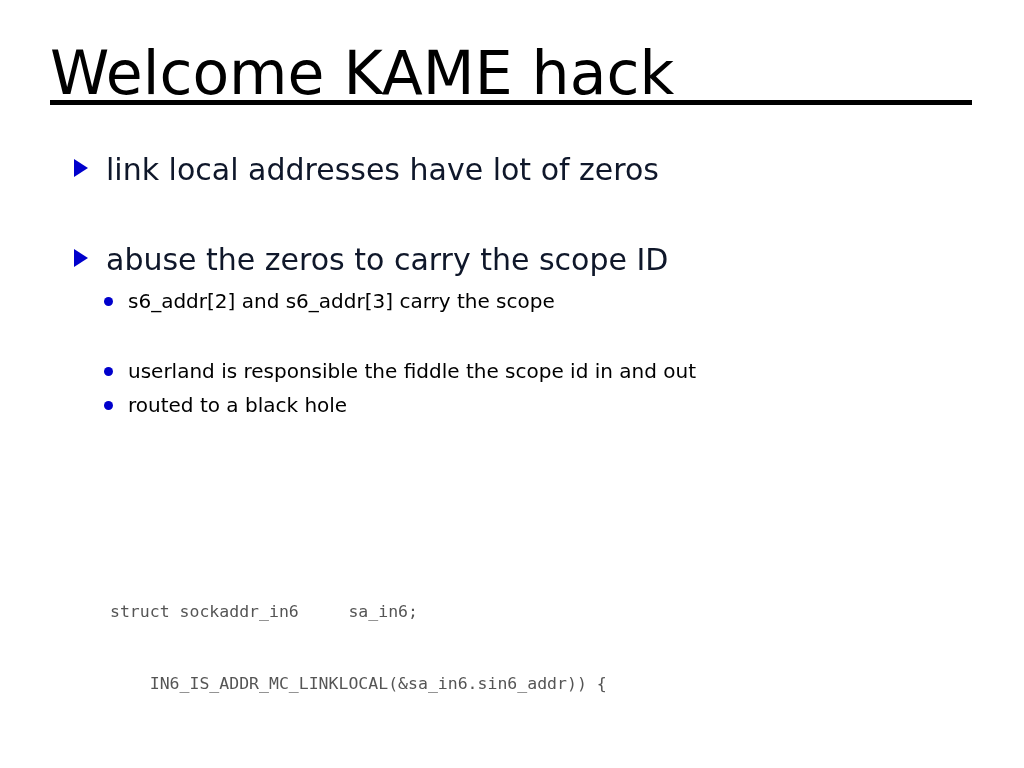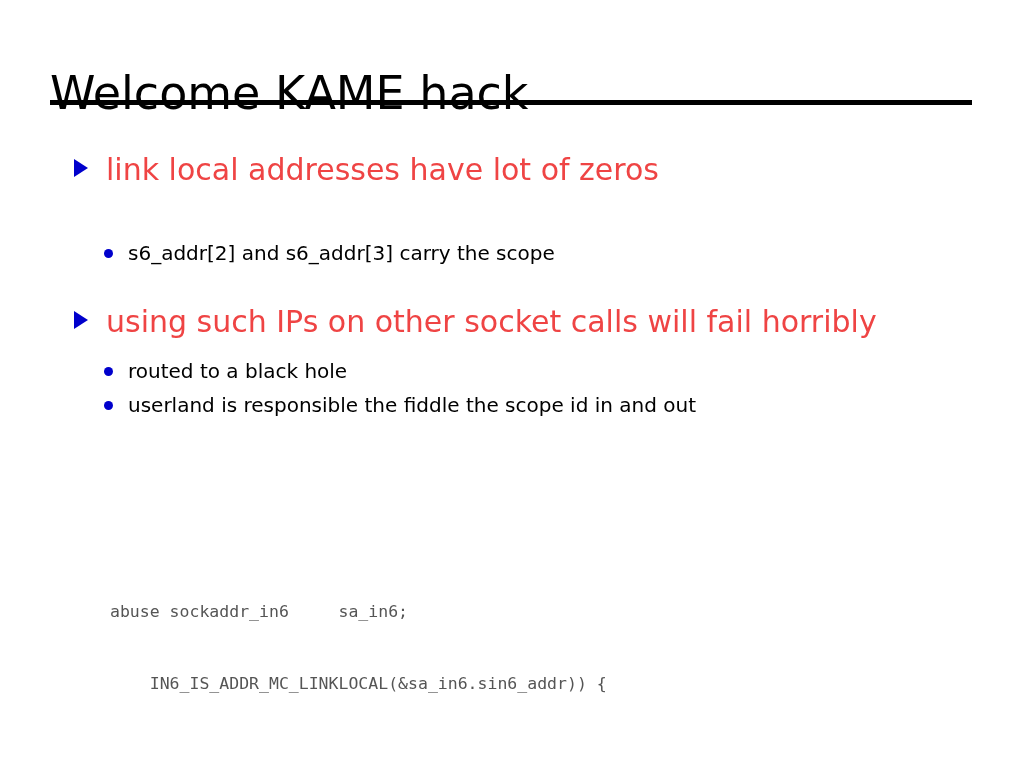--- a/index.html
+++ b/index.html
@@ -24,27 +24,26 @@
 
   
   .title-block {
     position: absolute;
     left: 50px;
     top: 46px;
     width: 924px;
   }
   .slide-title {
     font-family: "DejaVu Sans", sans-serif;
-    font-size: 46px;
+    font-size: 60px;
     font-weight: 400;
     line-height: 54px;
     color: #000000;
     letter-spacing: 0px;
     white-space: nowrap;
-    margin-top: 20px;
   }
   .title-rule {
     position: absolute;
     left: 50px;
     top: 100px;
     width: 922px;
     height: 5px;
     background: #000000;
   }
 
@@ -54,21 +53,21 @@
     left: 72px;
     top: 146px;
     width: 900px;
   }
 
   .l1 {
     position: relative;
     padding-left: 34px;
     font-size: 30px;
     line-height: 48px;
-    color: #ef4444;
+    color: #0f172a;
     font-weight: 400;
   }
   .l1 .marker {
     position: absolute;
     left: 2px;
     top: 13px;
     width: 0;
     height: 0;
     border-top: 9px solid transparent;
     border-bottom: 9px solid transparent;
@@ -124,49 +123,49 @@
 
   <div class="body">
 
     <div class="l1">
       <span class="marker"></span>
       <span class="l1-text">link local addresses have lot of zeros</span>
     </div>
 
     <div class="gap-lg"></div>
 
+    <div class="l1">
+      <span class="marker"></span>
+      <span class="l1-text">abuse the zeros to carry the scope ID</span>
+    </div>
 
     <div class="l2">
       <span class="dot"></span>
       <span>s6_addr[2] and s6_addr[3] carry the scope</span>
     </div>
 
     <div class="gap-md"></div>
 
-    <div class="l1">
-      <span class="marker"></span>
-      <span class="l1-text">using such IPs on other socket calls will fail horribly</span>
-    </div>
 
     <div class="gap-sm"></div>
+
+    <div class="l2">
+      <span class="dot"></span>
+      <span>userland is responsible the fiddle the scope id in and out</span>
+    </div>
 
     <div class="l2">
       <span class="dot"></span>
       <span>routed to a black hole</span>
     </div>
 
-    <div class="l2">
-      <span class="dot"></span>
-      <span>userland is responsible the fiddle the scope id in and out</span>
-    </div>
-
   </div>
 
   <div class="code-block">
-    <div class="code-line">abuse sockaddr_in6     sa_in6;</div>
+    <div class="code-line">struct sockaddr_in6     sa_in6;</div>
     <div class="code-line">    IN6_IS_ADDR_MC_LINKLOCAL(&amp;sa_in6.sin6_addr)) {</div>
     
     
     
     
     
   </div>
 
 </div>
 

